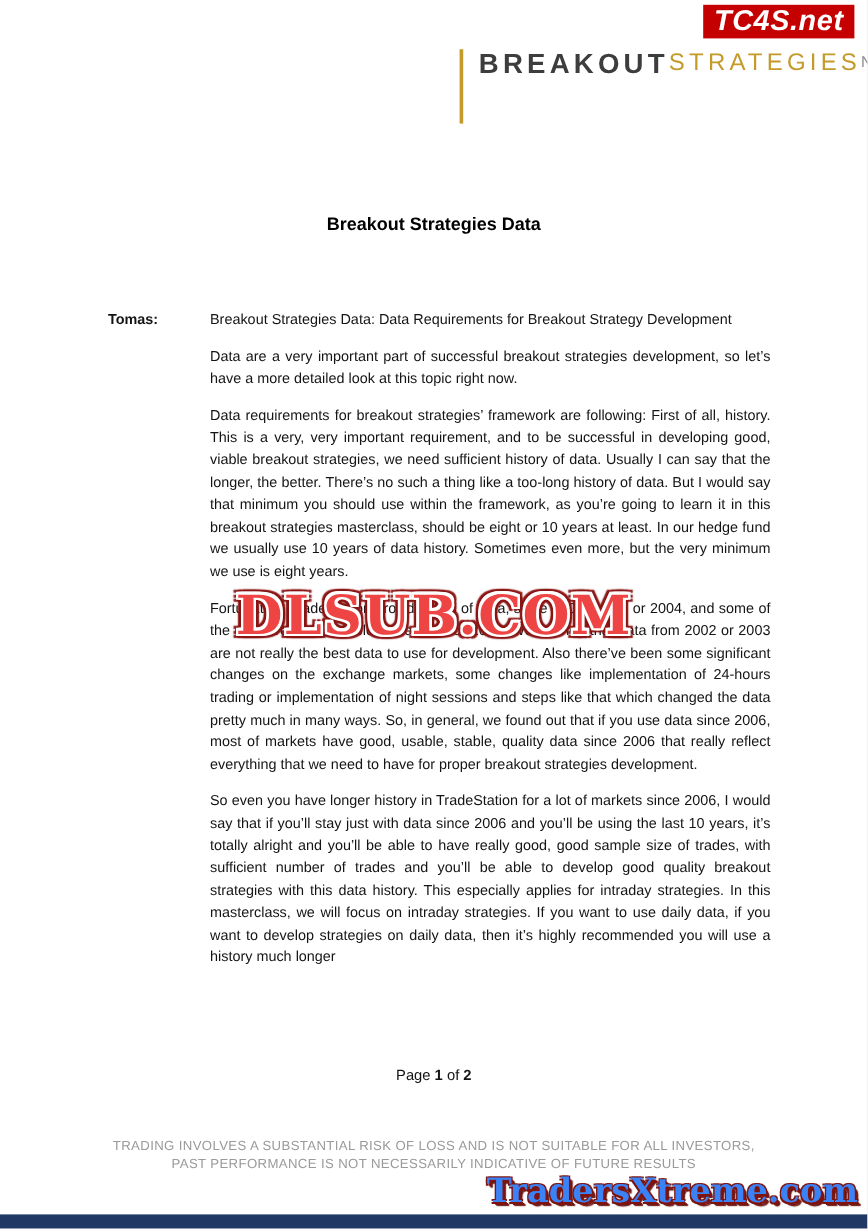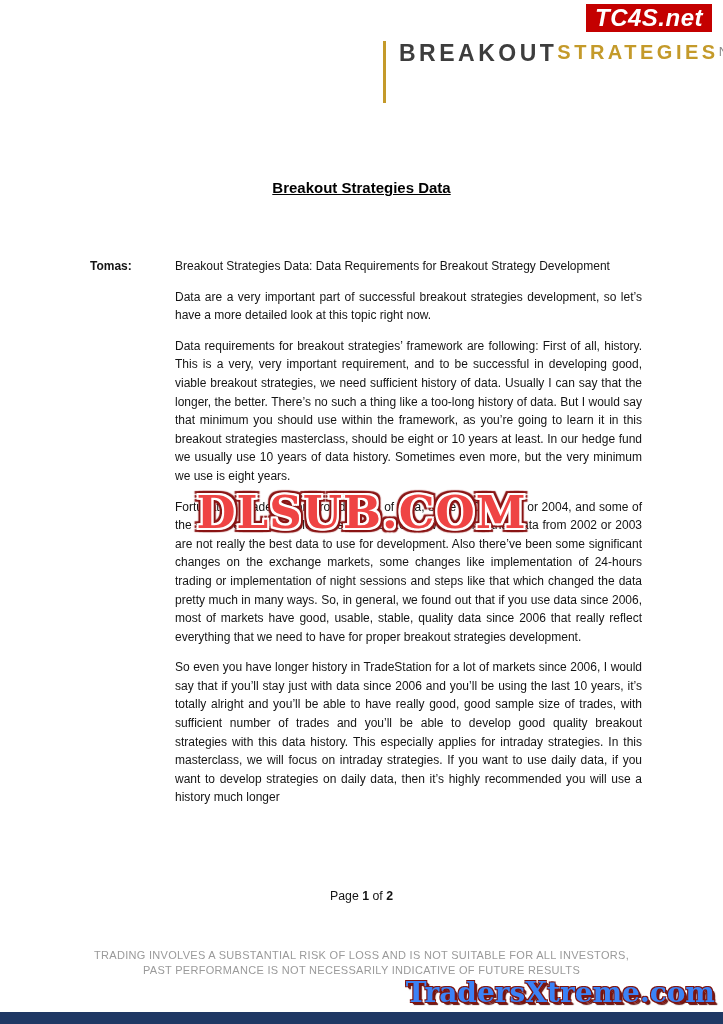--- a/index.html
+++ b/index.html
@@ -19,32 +19,32 @@
     font-weight:700;font-style:italic;
     font-size:24px;line-height:28px;
     padding:0 9px;letter-spacing:.5px;
   }
 
   
   .brand{position:absolute;top:41px;left:383px;display:flex;align-items:stretch;}
   .brand-rule{width:3px;background:#C49A2A;margin-right:13px;}
   .brand-text{display:flex;flex-direction:row;justify-content:flex-start;}
   .brand-top{font-size:23px;font-weight:700;color:#3d3d3d;letter-spacing:3.5px;line-height:25px;}
-  .brand-mid{font-size:20px;font-weight:700;color:#C49A2A;letter-spacing:3.5px;line-height:23px;}
+  .brand-mid{font-size:20px;font-weight:400;color:#C49A2A;letter-spacing:3.5px;line-height:23px;}
   .brand-bottom{font-size:13px;font-weight:400;color:#8a8a8a;letter-spacing:5.5px;line-height:18px;margin-top:2px;}
   .brand-icon{
     width:62px;height:62px;margin-left:10px;align-self:center;
     background:linear-gradient(135deg,#dcae42 0%,#c3912a 55%,#a97d18 100%);
     display:flex;align-items:center;justify-content:center;
   }
 
   
   .doc-title{position:absolute;top:159px;left:0;width:100%;text-align:center;color:#000;}
   .doc-title .t1,.doc-title .t2{font-size:15px;font-weight:700;}
-  .doc-title .t2{margin-top:20px;text-decoration:underline;}
+  .doc-title .t2{margin-top:20px;}
 
   
   .transcript{
     position:absolute;top:257px;left:90px;width:552px;
     display:flex;
     font-size:12px;line-height:18.6px;color:#141414;
   }
   .speaker{width:85px;flex:none;font-weight:700;}
   .text-col{flex:1;text-align:justify;}
   .text-col p{margin:0;}

